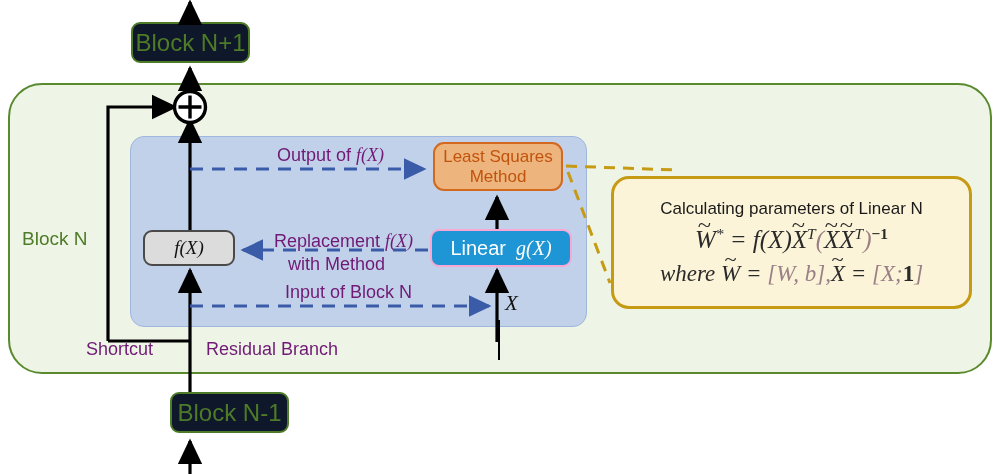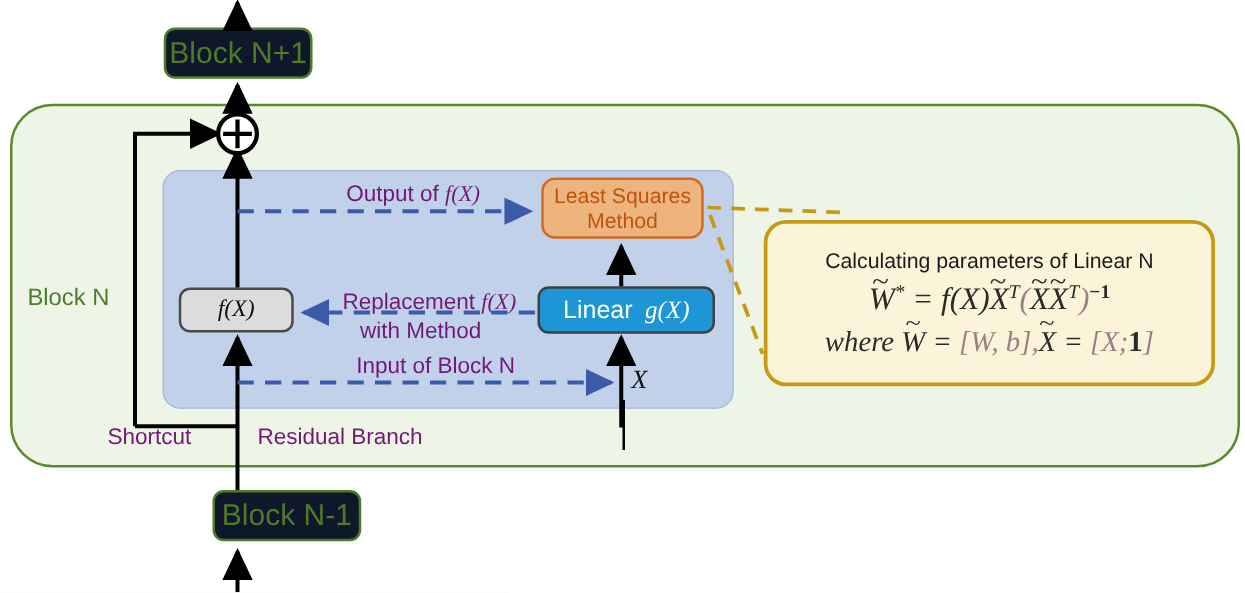--- a/index.html
+++ b/index.html
@@ -51,21 +51,21 @@
     border:2px solid #4a4a4a;
     border-radius:9px;
     color:#111;
     font-size:19px;
     font-style:italic;
     font-family:"Liberation Serif", serif;
   }
 
   .linear-box{
     background:#1e95d4;
-    border:2px solid #404040;
+    border:2px solid #f9a8d4;
     border-radius:9px;
     color:#ffffff;
     font-size:20px;
   }
   .linear-box .gx{
     font-style:italic;
     font-family:"Liberation Serif", serif;
     margin-left:10px;
     font-size:20px;
   }

